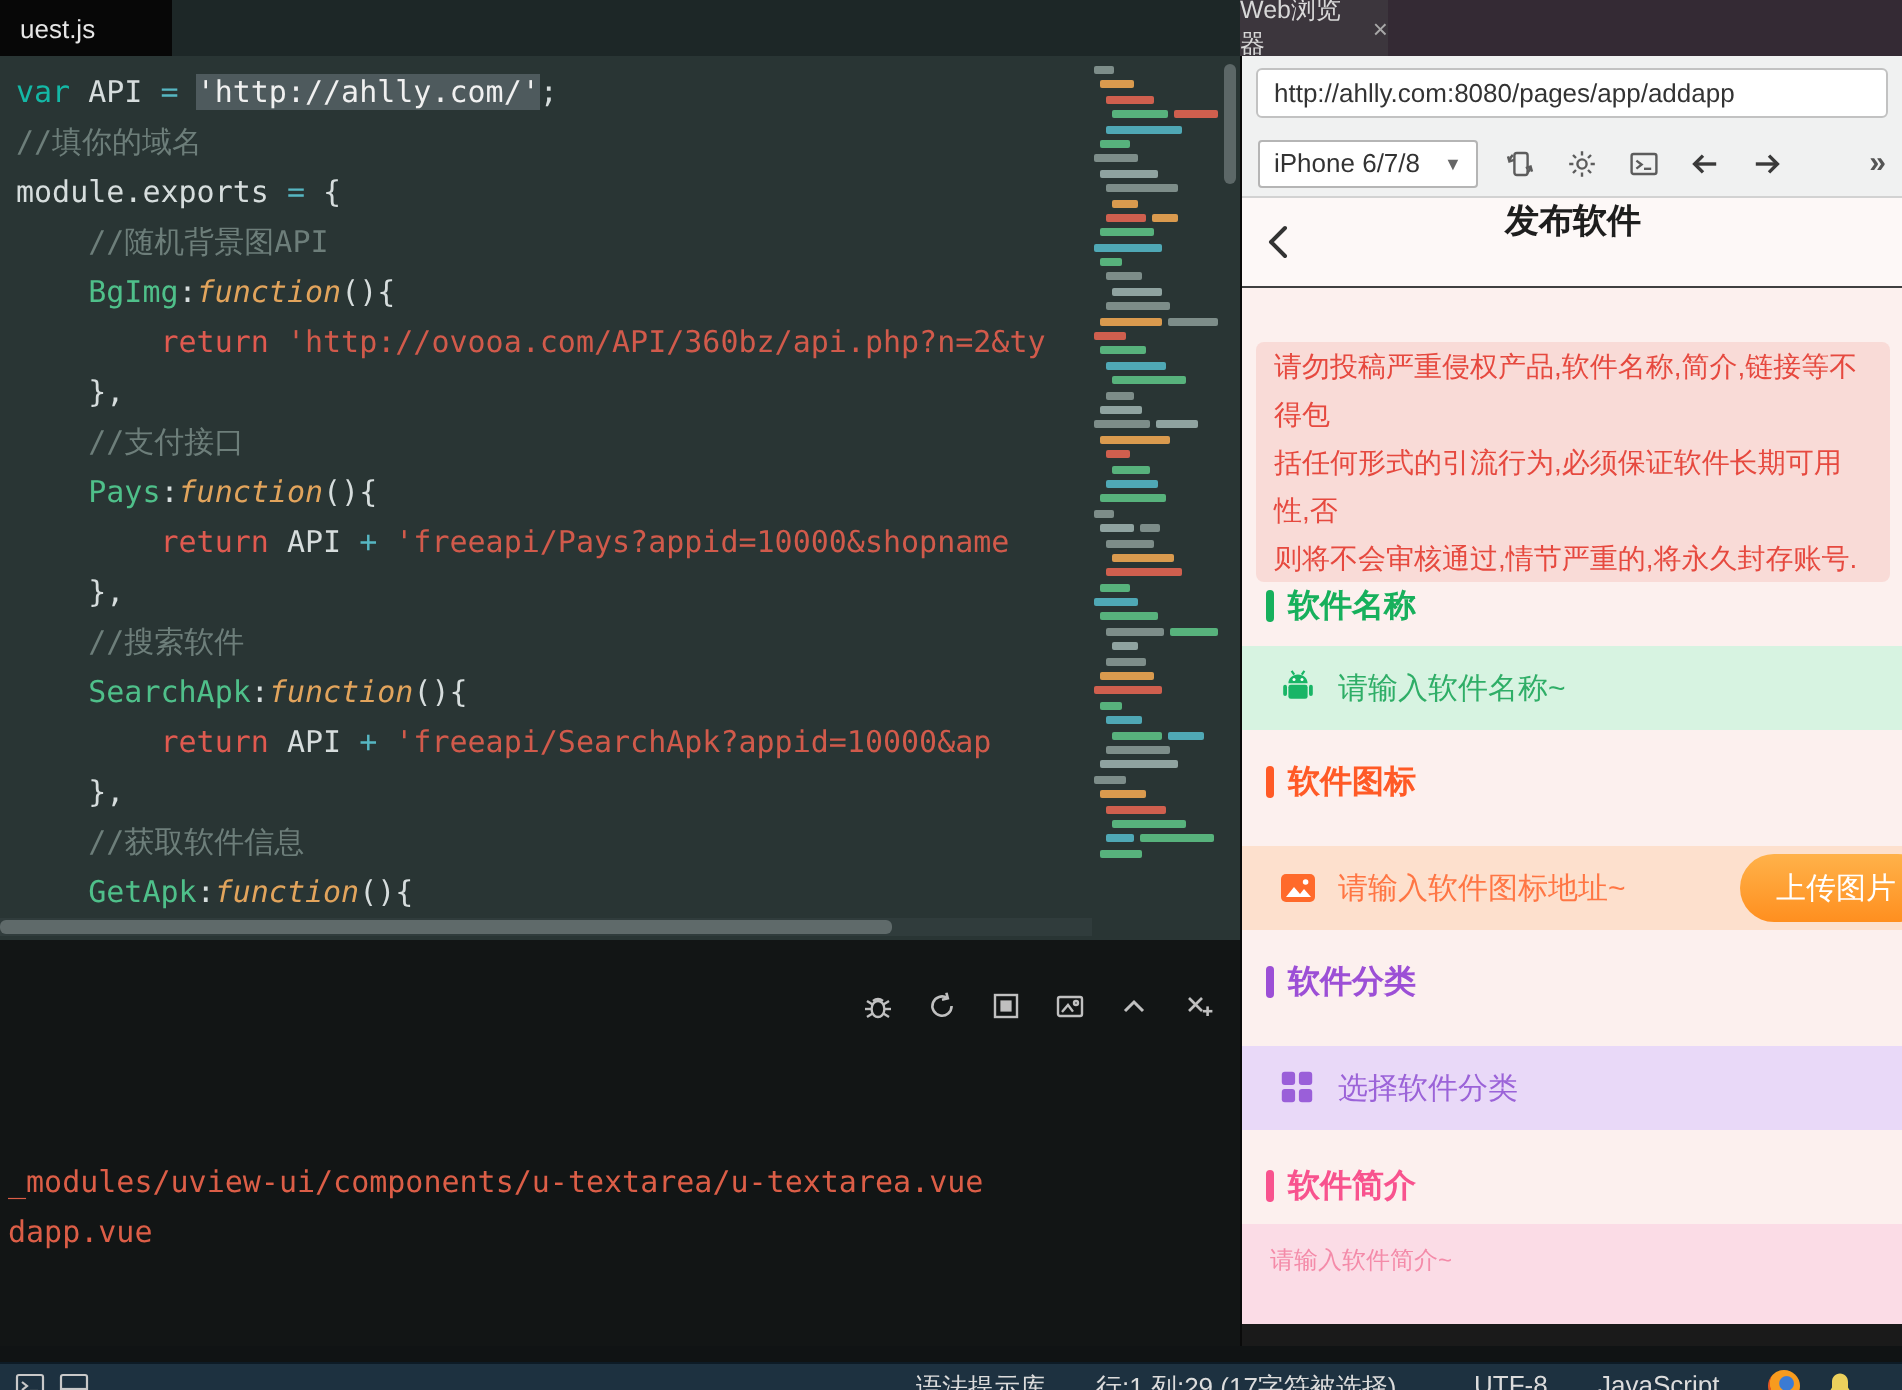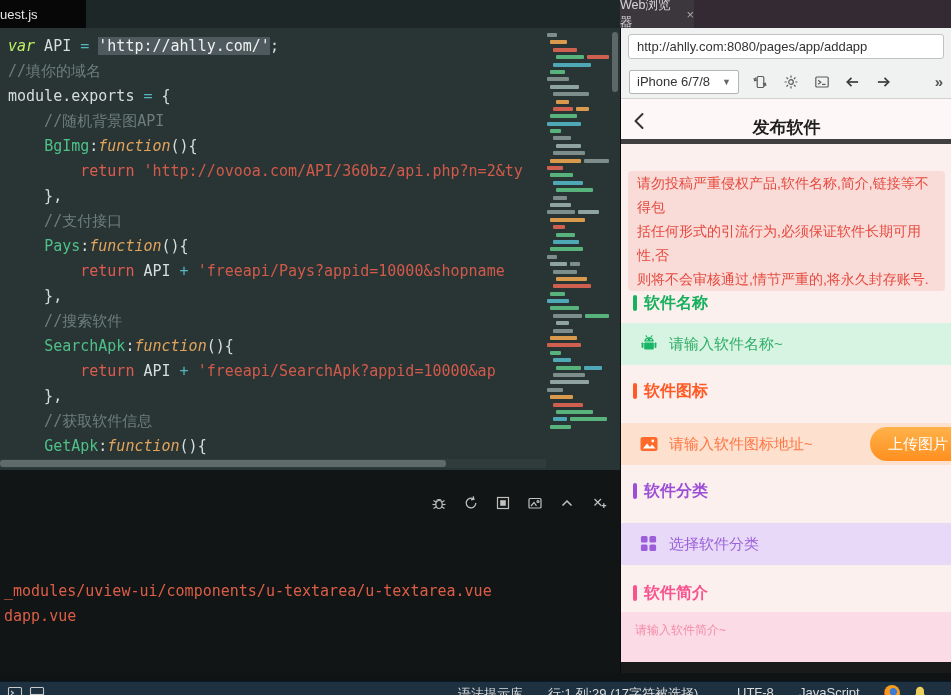--- a/index.html
+++ b/index.html
@@ -2,30 +2,30 @@
 <html><head>
 <meta charset="utf-8">
 <style>
   *{margin:0;padding:0;box-sizing:border-box}
   html,body{width:951px;height:695px;overflow:hidden}
   body{font-family:"Liberation Sans",sans-serif;background:#111}
   .app{position:relative;width:951px;height:695px;background:#101314}
 
   
   .topbar{position:absolute;left:0;top:0;width:951px;height:28px;display:flex}
-  .tab-file{width:86px;height:28px;background:#070707;color:#e6e6e6;font-size:13px;display:flex;align-items:center;}
+  .tab-file{width:86px;height:28px;background:#070707;color:#e6e6e6;font-size:13px;display:flex;align-items:center;padding-left:10px}
   .topbar-mid{width:534px;height:28px;background:#1d2727}
   .tab-web{width:74px;height:28px;background:#3c363d;color:#d8d8d8;font-size:12.5px;display:flex;align-items:center;justify-content:center;gap:7px}
   .tab-web .x{color:#a8a8a8;font-size:13px}
   .topbar-right{flex:1;background:#342a34}
 
   
   .editor{position:absolute;left:0;top:28px;width:620px;height:442px;background:#293534;overflow:hidden}
   .code{position:absolute;left:8px;top:6px;width:538px;height:430px;overflow:hidden;font-family:"DejaVu Sans Mono",monospace;font-size:15px;line-height:25px;white-space:pre}
-  .tk-kw{color:#bef264;font-style:italic}
+  .tk-kw{color:#14b8a6;}
   .tk-op{color:#56b6c2}
   .tk-pln{color:#d6dddd}
   .tk-cm{color:#6d7e7a}
   .tk-fn{color:#4fc08a}
   .tk-fnk{color:#e2a45c;font-style:italic}
   .tk-ret{color:#e05a50}
   .tk-str{color:#d15a4b}
   .tk-sel{color:#f0f0f0;background:#4e5a5d}
   .minimap{position:absolute;left:547px;top:5px;width:62px;height:424px;display:flex;flex-direction:column;gap:3.4px;overflow:hidden}
   .mm-row{height:4px;display:flex;gap:3px;flex:none}
@@ -48,21 +48,21 @@
   .urlinput{height:25px;background:#fff;border:1px solid #c2c2c2;border-radius:3px;font-size:13px;color:#333;line-height:23px;padding:0 8px;white-space:nowrap;overflow:hidden}
   .toolrow{height:34px;background:#f0f1f1;border-bottom:1px solid #d2d2d2;display:flex;align-items:center;padding:0 8px;gap:11px}
   .device{height:24px;background:#fff;border:1px solid #b5b5b5;border-radius:2px;display:flex;align-items:center;font-size:13px;color:#333;padding:0 7px;gap:12px;white-space:nowrap}
   .device .caret{font-size:9px;color:#666}
   .tbtn{width:20px;height:20px;display:flex;align-items:center;justify-content:center;color:#5c5c5c}
   .tbtn.nav{color:#3a3a3a}
   .more{margin-left:auto;color:#555;font-size:15px;font-weight:bold}
 
   
   .page{position:absolute;left:0;top:71px;width:331px;height:574px;background:#fcf0ee;overflow:hidden}
-  .navbar{height:45px;background:#fdf8f7;border-bottom:5px solid #404040;position:relative;display:flex;align-items:flex-end;justify-content:center}
+  .navbar{height:45px;background:#fdf8f7;border-bottom:1px solid #404040;position:relative;display:flex;align-items:flex-start;justify-content:center}
   .nav-title{font-size:17px;font-weight:bold;color:#1e1e1e}
   .nav-back{position:absolute;left:8px;top:11px;width:22px;height:22px}
   .warnbox{margin:27px 7px 0;background:#f9dbd7;border-radius:4px;padding:0 9px;color:#e6493f;font-size:14px;line-height:24px}
   .sec{display:flex;align-items:center;gap:7px;margin-left:12px;height:20px}
   .sec .bar{width:4px;height:16px;border-radius:2px;background:var(--c)}
   .sec .lbl{font-size:16px;font-weight:bold;color:var(--c)}
   .row{height:42px;display:flex;align-items:center;padding-left:18px;gap:10px;font-size:15px;background:var(--bg);color:var(--t);position:relative}
   .ricon{width:20px;height:20px;flex:none}
   .mt2{margin-top:2px}.mt16{margin-top:16px}.mt6{margin-top:22px}.mt18{margin-top:18px}.mt10{margin-top:10px}
   .s-name{--c:#17b05c;--bg:#d7f3e1;--t:#2fae67}

